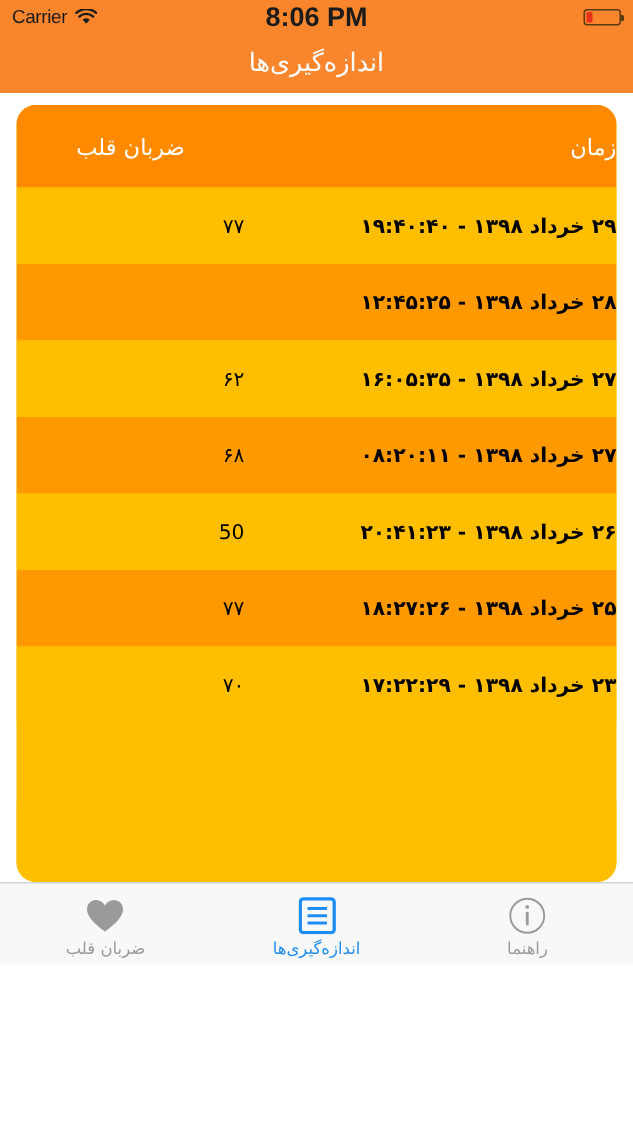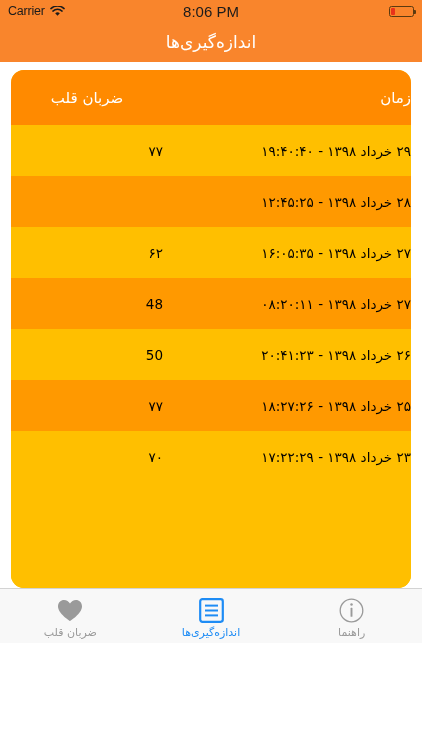--- a/index.html
+++ b/index.html
@@ -28,21 +28,21 @@
   .sb-left { display:flex; align-items:center; gap:5px; }
   .sb-carrier {
     font-size:12.5px; color:#1b1b1b;
     font-family:"Liberation Sans", sans-serif;
     letter-spacing:-0.2px;
   }
   .wifi-icon { display:block; }
   .sb-center {
     position:absolute; left:0; right:0;
     text-align:center;
-    font-size:15px; font-weight:normal; color:#1b1b1b;
+    font-size:18px; font-weight:bold; color:#1b1b1b;
     font-family:"Liberation Sans", sans-serif;
     pointer-events:none;
   }
   .sb-right {
     margin-left:auto; display:flex; align-items:center;
     position:relative; z-index:2;
   }
   .battery {
     width:25px; height:11px;
     border:1px solid #5b3a10;
@@ -111,21 +111,21 @@
   }
   .row.odd  { background:#FFBF00; }
   .row.even { background:#FF9900; }
   .cell {
     color:#000000;
     font-size:13.5px;
     text-align:right;
     direction:rtl;
     font-family:"DejaVu Sans", sans-serif;
   }
-  .cell-time { flex:0 0 62%; letter-spacing:0.2px; }
+  .cell-time { flex:0 0 62%; letter-spacing:0.2px;font-weight:bold; }
   .cell-hr   { flex:0 0 38%; }
   .filler { flex:1 1 auto; background:#FFBF00; }
 
   
   .tabbar {
     flex:0 0 55px;
     background:#F8F8F8;
     border-top:1px solid #d3d3d3;
     display:flex;
   }
@@ -188,21 +188,21 @@
           </div>
           <div class="row even">
             <div class="cell cell-time">۲۸ خرداد ۱۳۹۸ - ۱۲:۴۵:۲۵</div>
           </div>
           <div class="row odd">
             <div class="cell cell-time">۲۷ خرداد ۱۳۹۸ - ۱۶:۰۵:۳۵</div>
             <div class="cell cell-hr">۶۲</div>
           </div>
           <div class="row even">
             <div class="cell cell-time">۲۷ خرداد ۱۳۹۸ - ۰۸:۲۰:۱۱</div>
-            <div class="cell cell-hr">48</div>
+            <div class="cell cell-hr">۶۸</div>
           </div>
           <div class="row odd">
             <div class="cell cell-time">۲۶ خرداد ۱۳۹۸ - ۲۰:۴۱:۲۳</div>
             <div class="cell cell-hr">50</div>
           </div>
           <div class="row even">
             <div class="cell cell-time">۲۵ خرداد ۱۳۹۸ - ۱۸:۲۷:۲۶</div>
             <div class="cell cell-hr">۷۷</div>
           </div>
           <div class="row odd">

